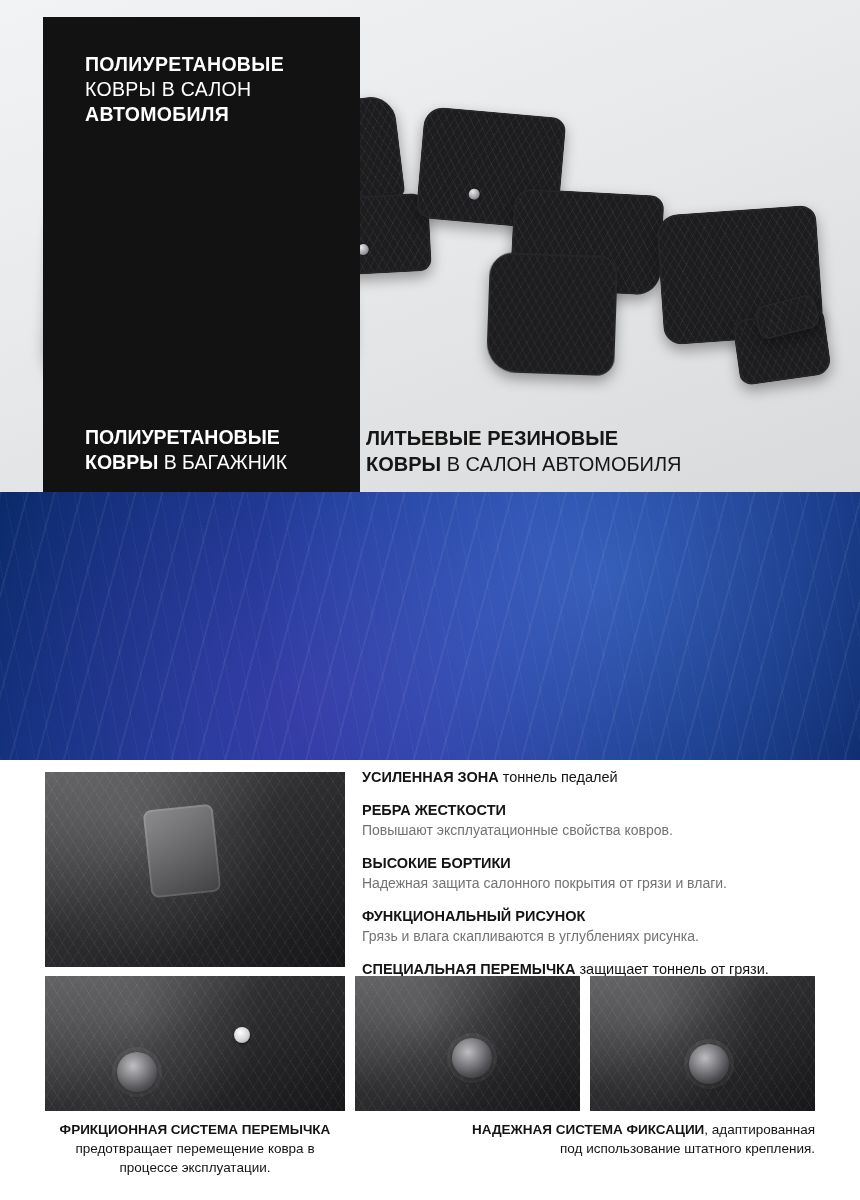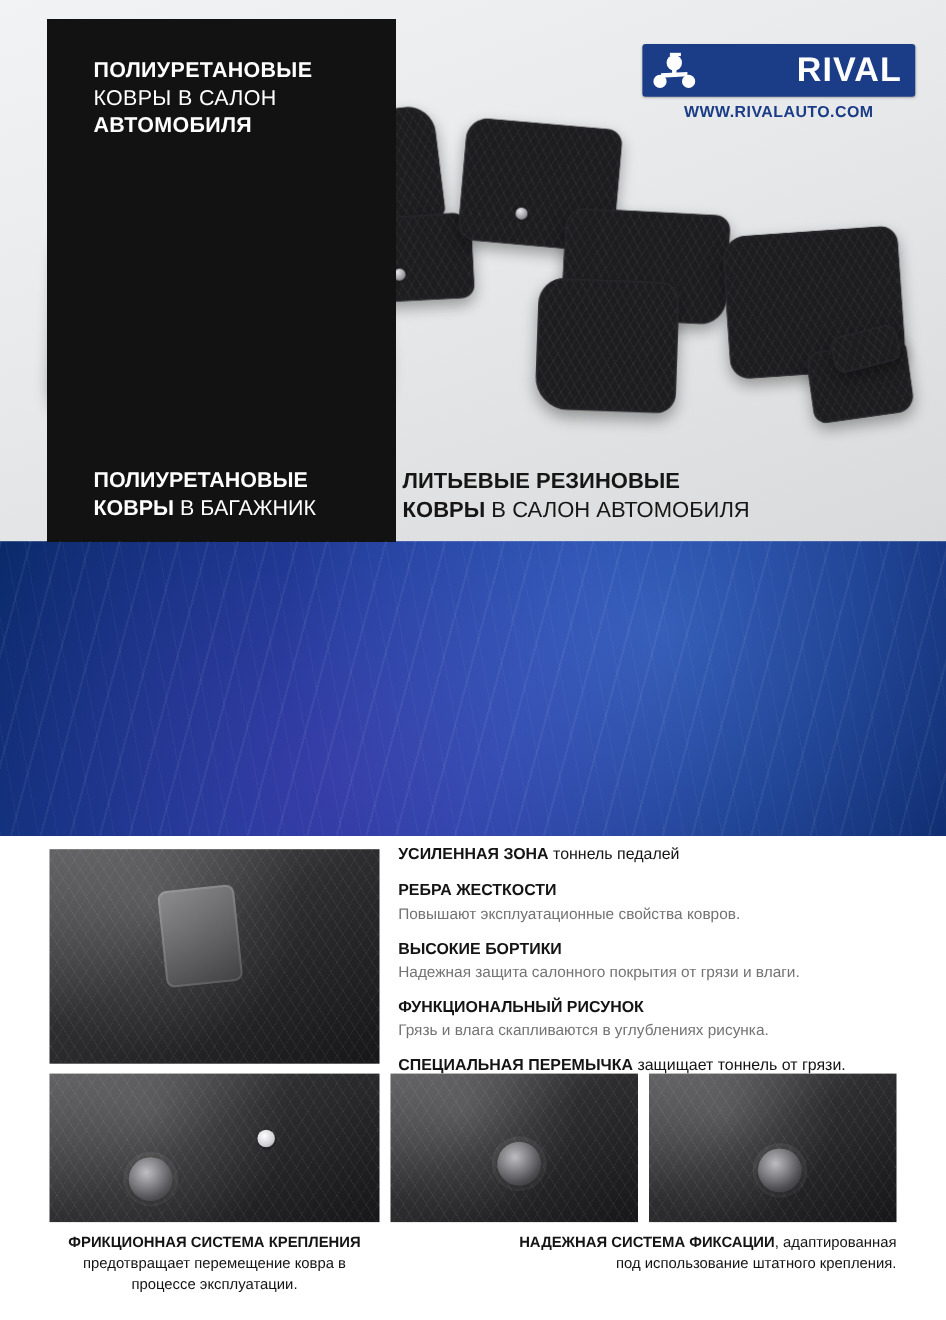--- a/index.html
+++ b/index.html
@@ -215,38 +215,20 @@
     <div class="hero-bottom-left">
       <span class="b1">ПОЛИУРЕТАНОВЫЕ</span>
       <span class="b2"><b>КОВРЫ</b><span> В БАГАЖНИК</span></span>
     </div>
 
     <div class="hero-bottom-right">
       <span class="r1">ЛИТЬЕВЫЕ РЕЗИНОВЫЕ</span>
       <span class="r2"><b>КОВРЫ</b><span> В САЛОН АВТОМОБИЛЯ</span></span>
     </div>
 
-    <div class="logo-box">
-      <div class="logo-bar">
-        <span class="logo-mark">
-          <svg width="42" height="40" viewBox="0 0 42 40">
-            <g fill="#ffffff">
-              <circle cx="21" cy="13" r="7"></circle>
-              <circle cx="8" cy="30" r="6"></circle>
-              <circle cx="34" cy="30" r="6"></circle>
-              <rect x="19" y="14" width="4" height="12"></rect>
-              <rect x="9" y="22" width="24" height="4" transform="rotate(-3 21 24)"></rect>
-              <rect x="17" y="4" width="10" height="3"></rect>
-            </g>
-          </svg>
-        </span>
-        <span class="logo-word">RIVAL</span>
-      </div>
-      <div class="logo-url">WWW.RIVALAUTO.COM</div>
-    </div>
   </div>
 
   <div class="band">
 
     
 
     
 
     
 
@@ -291,19 +273,19 @@
       <div class="fixpoint small" style="left:63%;top:38%"></div>
     </div>
     <div class="photo p-b2">
       <div class="fixpoint" style="left:43%;top:46%"></div>
     </div>
     <div class="photo p-b3">
       <div class="fixpoint" style="left:44%;top:50%"></div>
     </div>
 
     <div class="cap cap-left">
-      <b>ФРИКЦИОННАЯ СИСТЕМА КРЕПЛЕНИЯ</b><span> предотвращает перемещение ковра в процессе эксплуатации.</span>
+      <b>ФРИКЦИОННАЯ СИСТЕМА ПЕРЕМЫЧКА</b><span> предотвращает перемещение ковра в процессе эксплуатации.</span>
     </div>
     <div class="cap cap-right">
       <b>НАДЕЖНАЯ СИСТЕМА ФИКСАЦИИ</b><span>, адаптированная под использование штатного крепления.</span>
     </div>
   </div>
 </div>
 
 </body></html>

